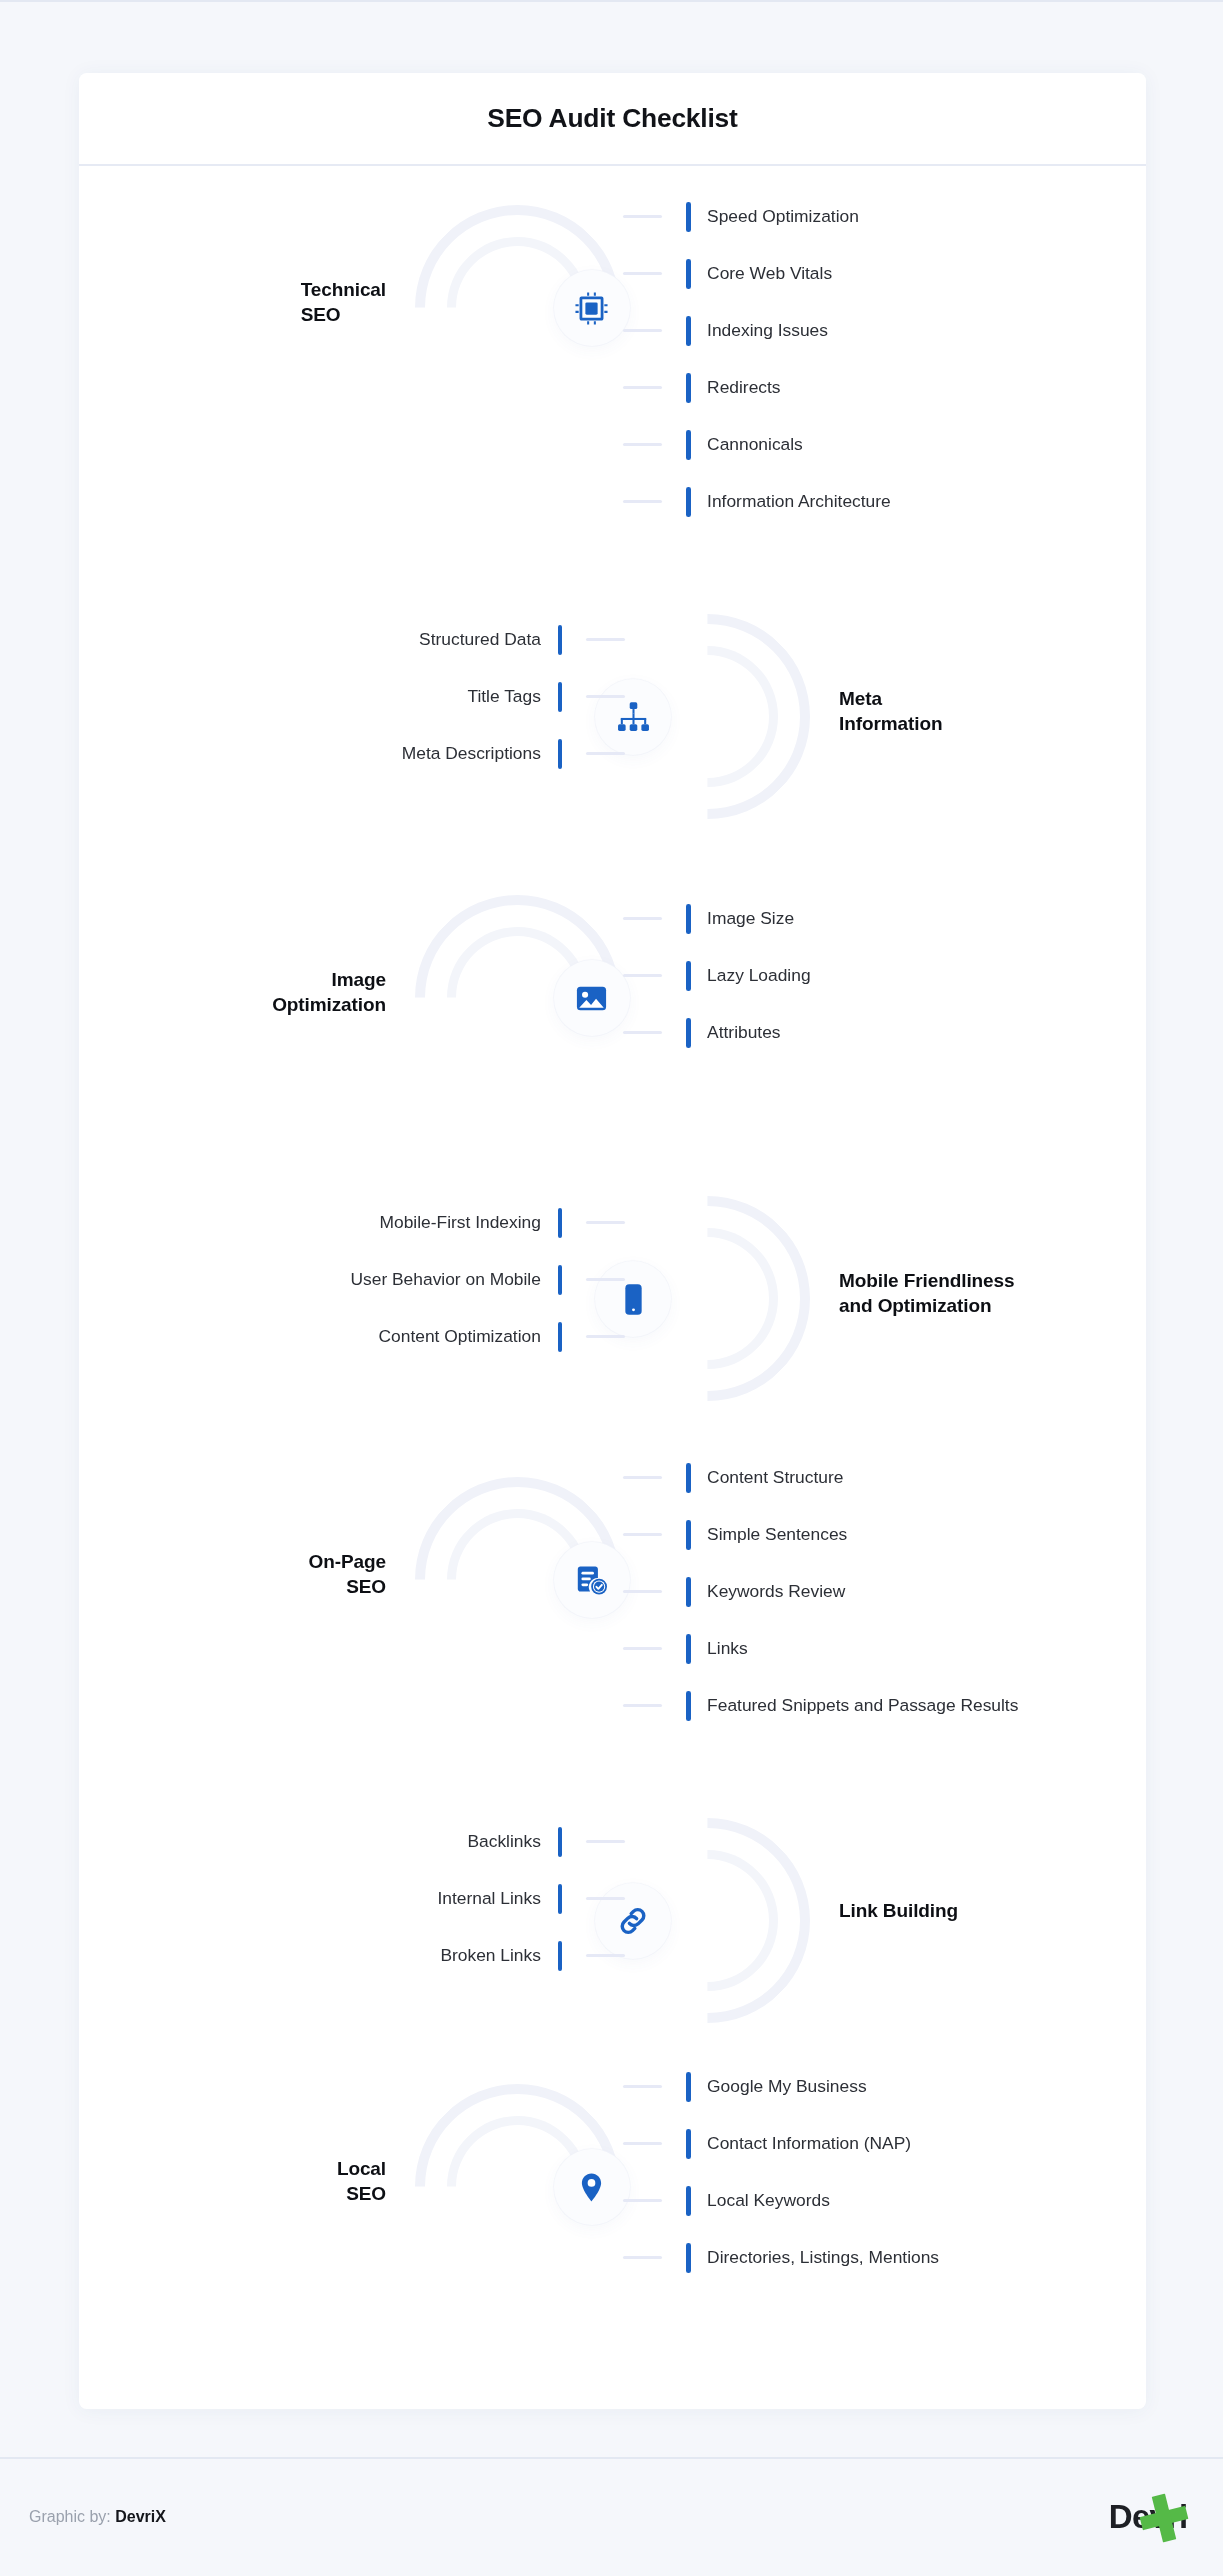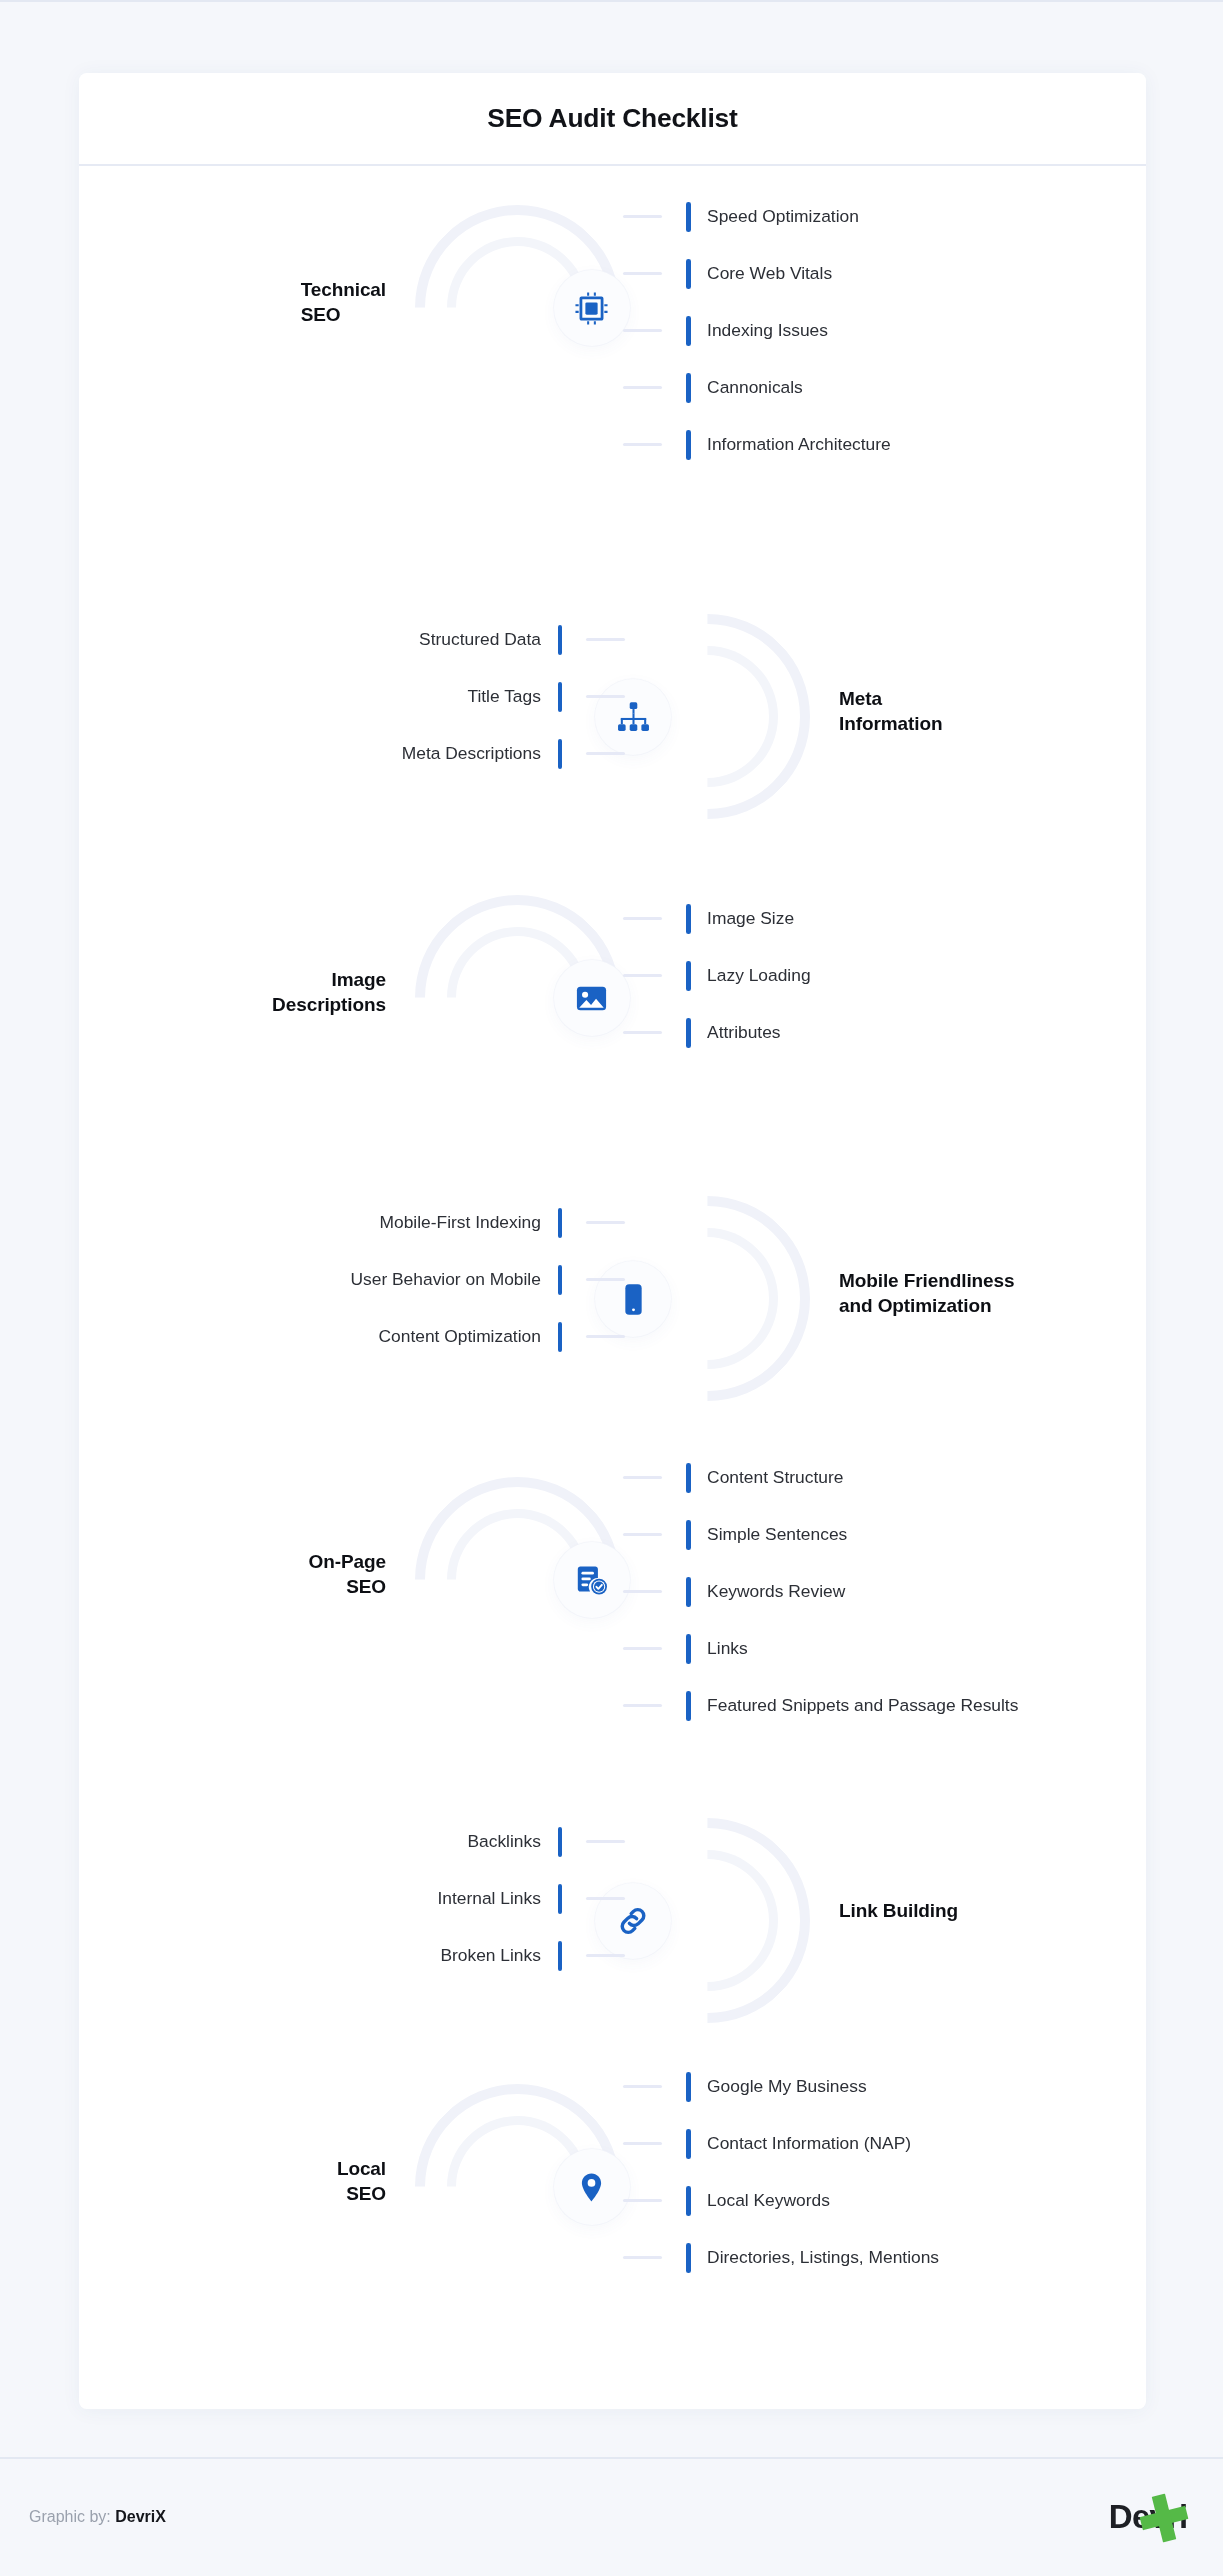--- a/index.html
+++ b/index.html
@@ -250,20 +250,25 @@
           </div>
           <div class="item">
             <span class="dash"></span>
             <span class="bar"></span>
             <span class="item-label">Core Web Vitals</span>
           </div>
           <div class="item">
             <span class="dash"></span>
             <span class="bar"></span>
             <span class="item-label">Indexing Issues</span>
+          </div>
+          <div class="item">
+            <span class="dash"></span>
+            <span class="bar"></span>
+            <span class="item-label">Redirects</span>
           </div>
           <div class="item">
             <span class="dash"></span>
             <span class="bar"></span>
             <span class="item-label">Cannonicals</span>
           </div>
           <div class="item">
             <span class="dash"></span>
             <span class="bar"></span>
             <span class="item-label">Information Architecture</span>
@@ -314,21 +319,21 @@
           <div class="arc inner"></div>
           <div class="icon-bubble">
             <svg width="35" height="35" viewBox="0 0 24 24" fill="#1a62c4">
       <rect x="2" y="4" width="20" height="16" rx="2.4"></rect>
       <circle cx="7.6" cy="9.4" r="2.1" fill="#ffffff"></circle>
       <path d="M3.6 18.4l4.9-5.4 3.2 3.4 3.4-4.3 5.3 6.3z" fill="#ffffff"></path>
     </svg>
           </div>
         </div>
         <div class="cluster-label" style="top: 894px; right: 760px; text-align: right;">Image
-Descriptions</div>
+Optimization</div>
         <div class="items right" style="top: 817px; left: 544px;">
           <div class="item">
             <span class="dash"></span>
             <span class="bar"></span>
             <span class="item-label">Image Size</span>
           </div>
           <div class="item">
             <span class="dash"></span>
             <span class="bar"></span>
             <span class="item-label">Lazy Loading</span>

